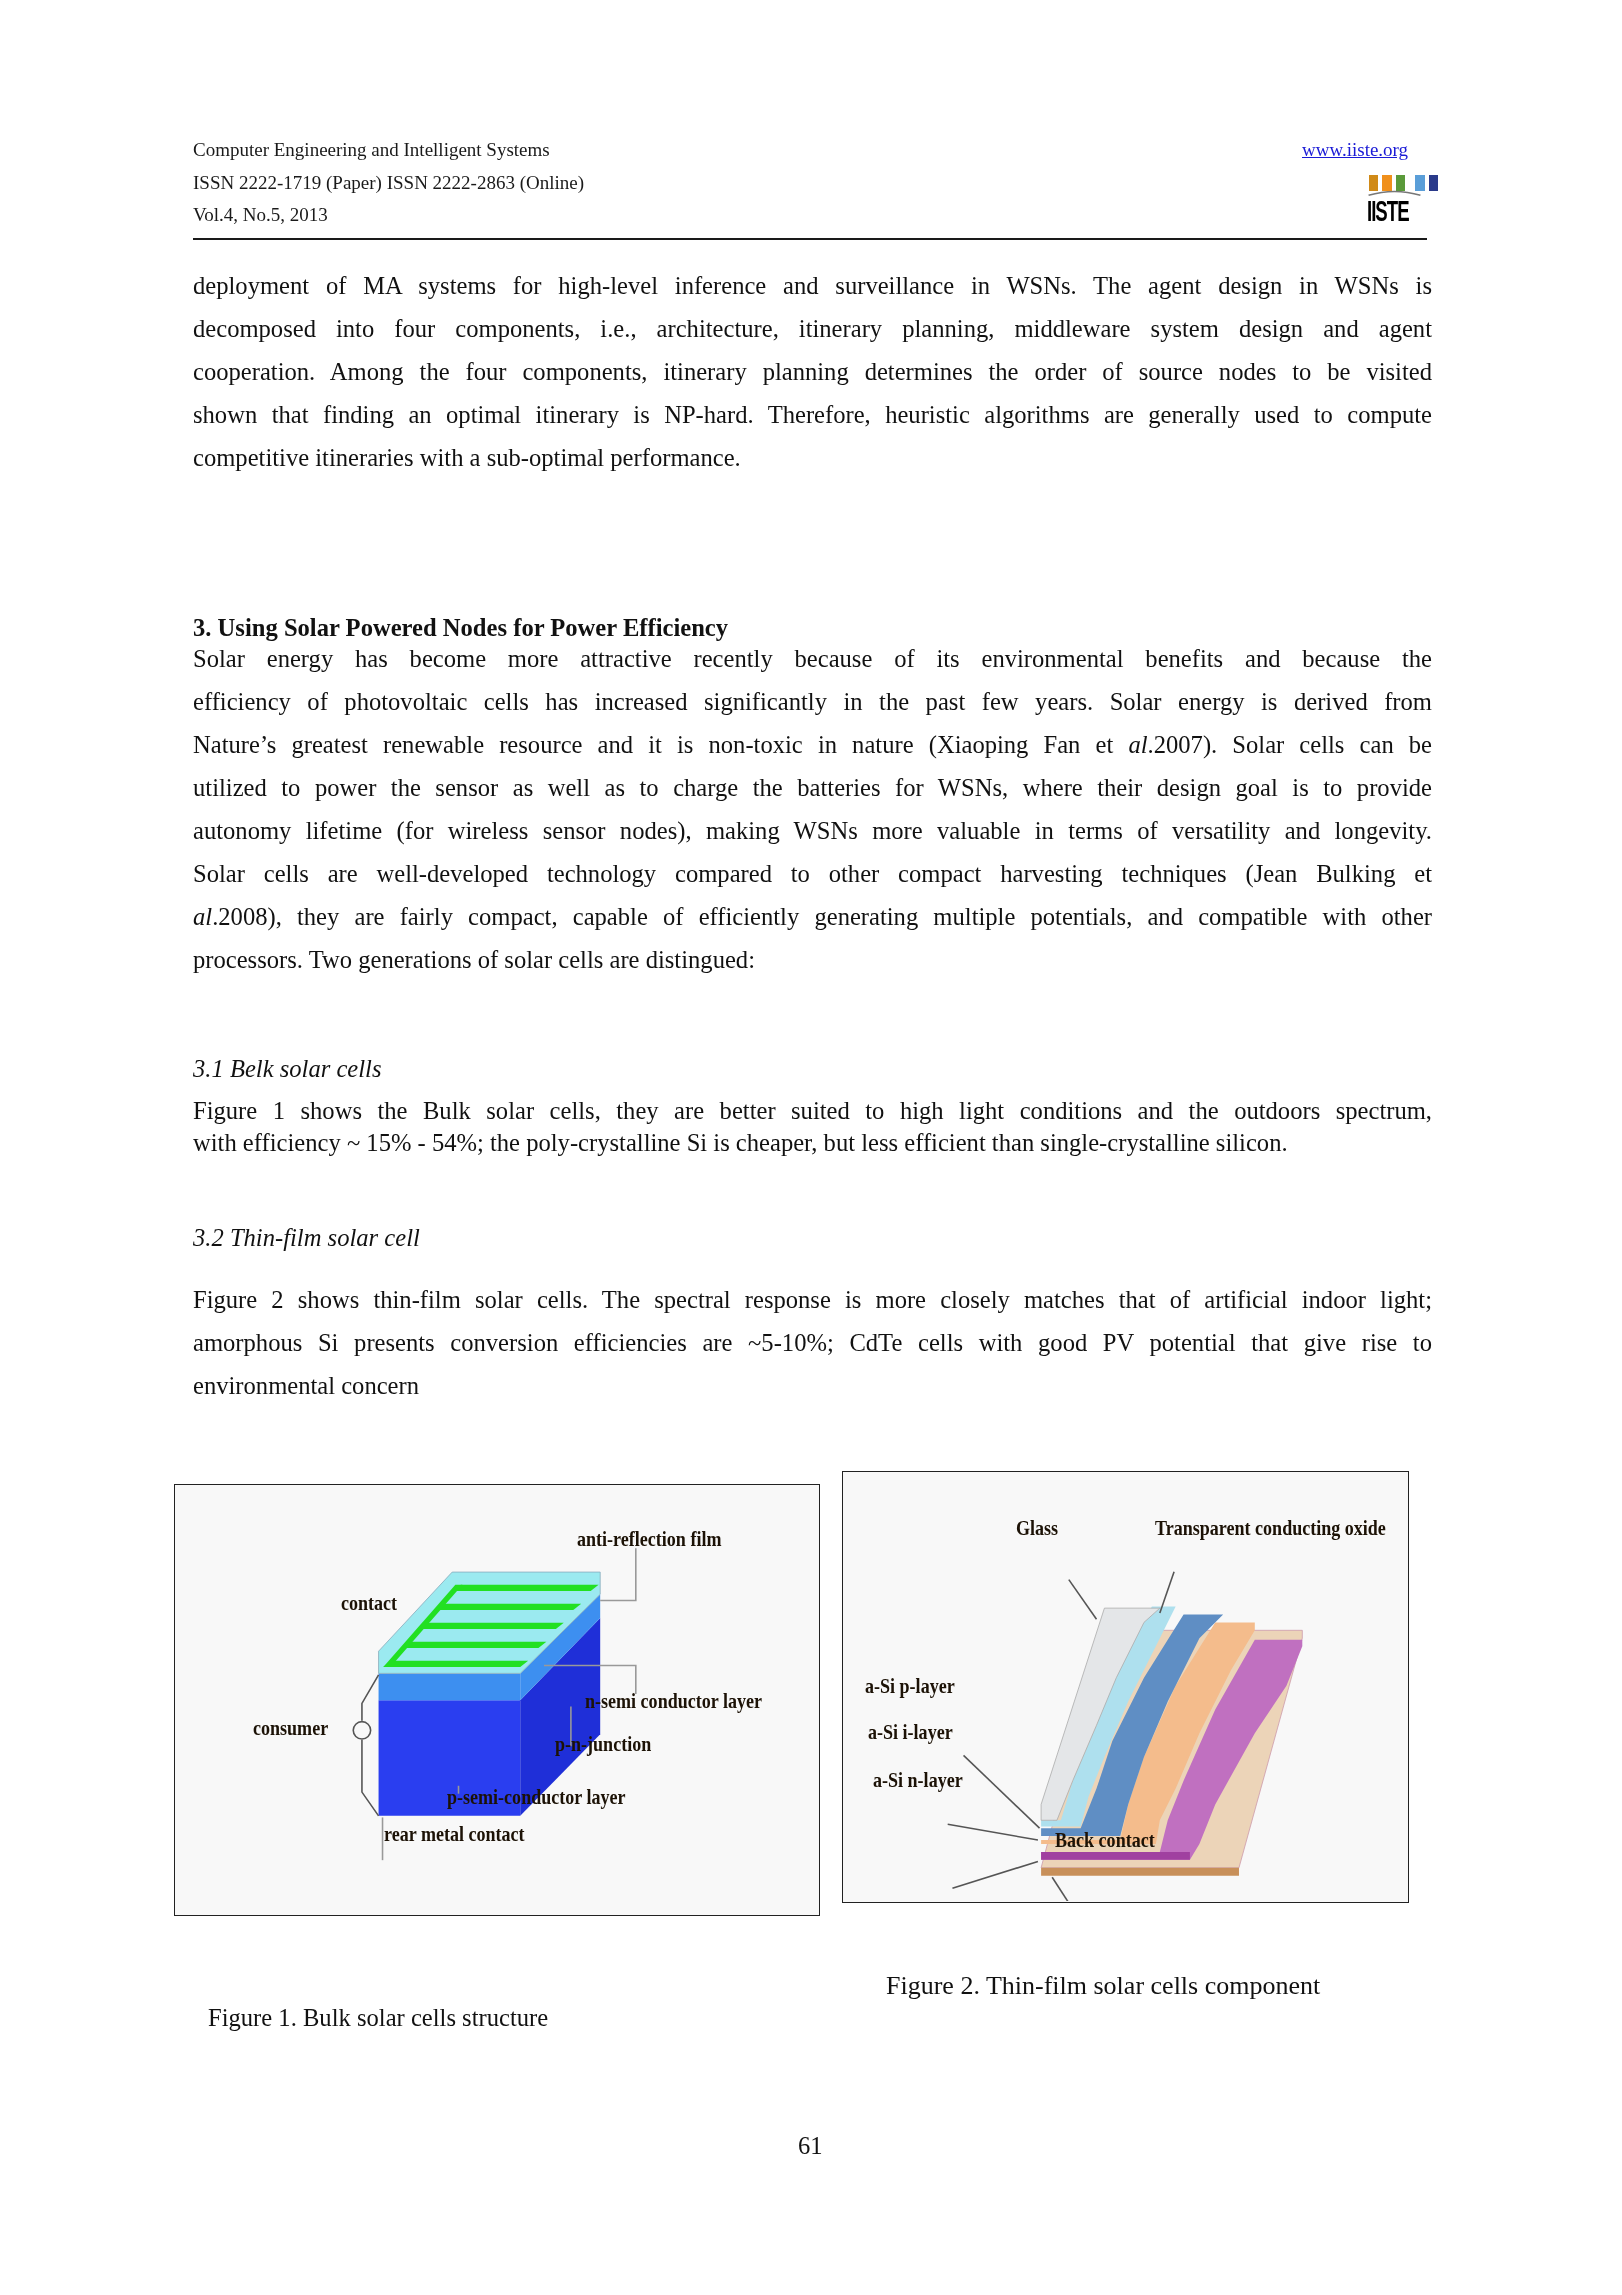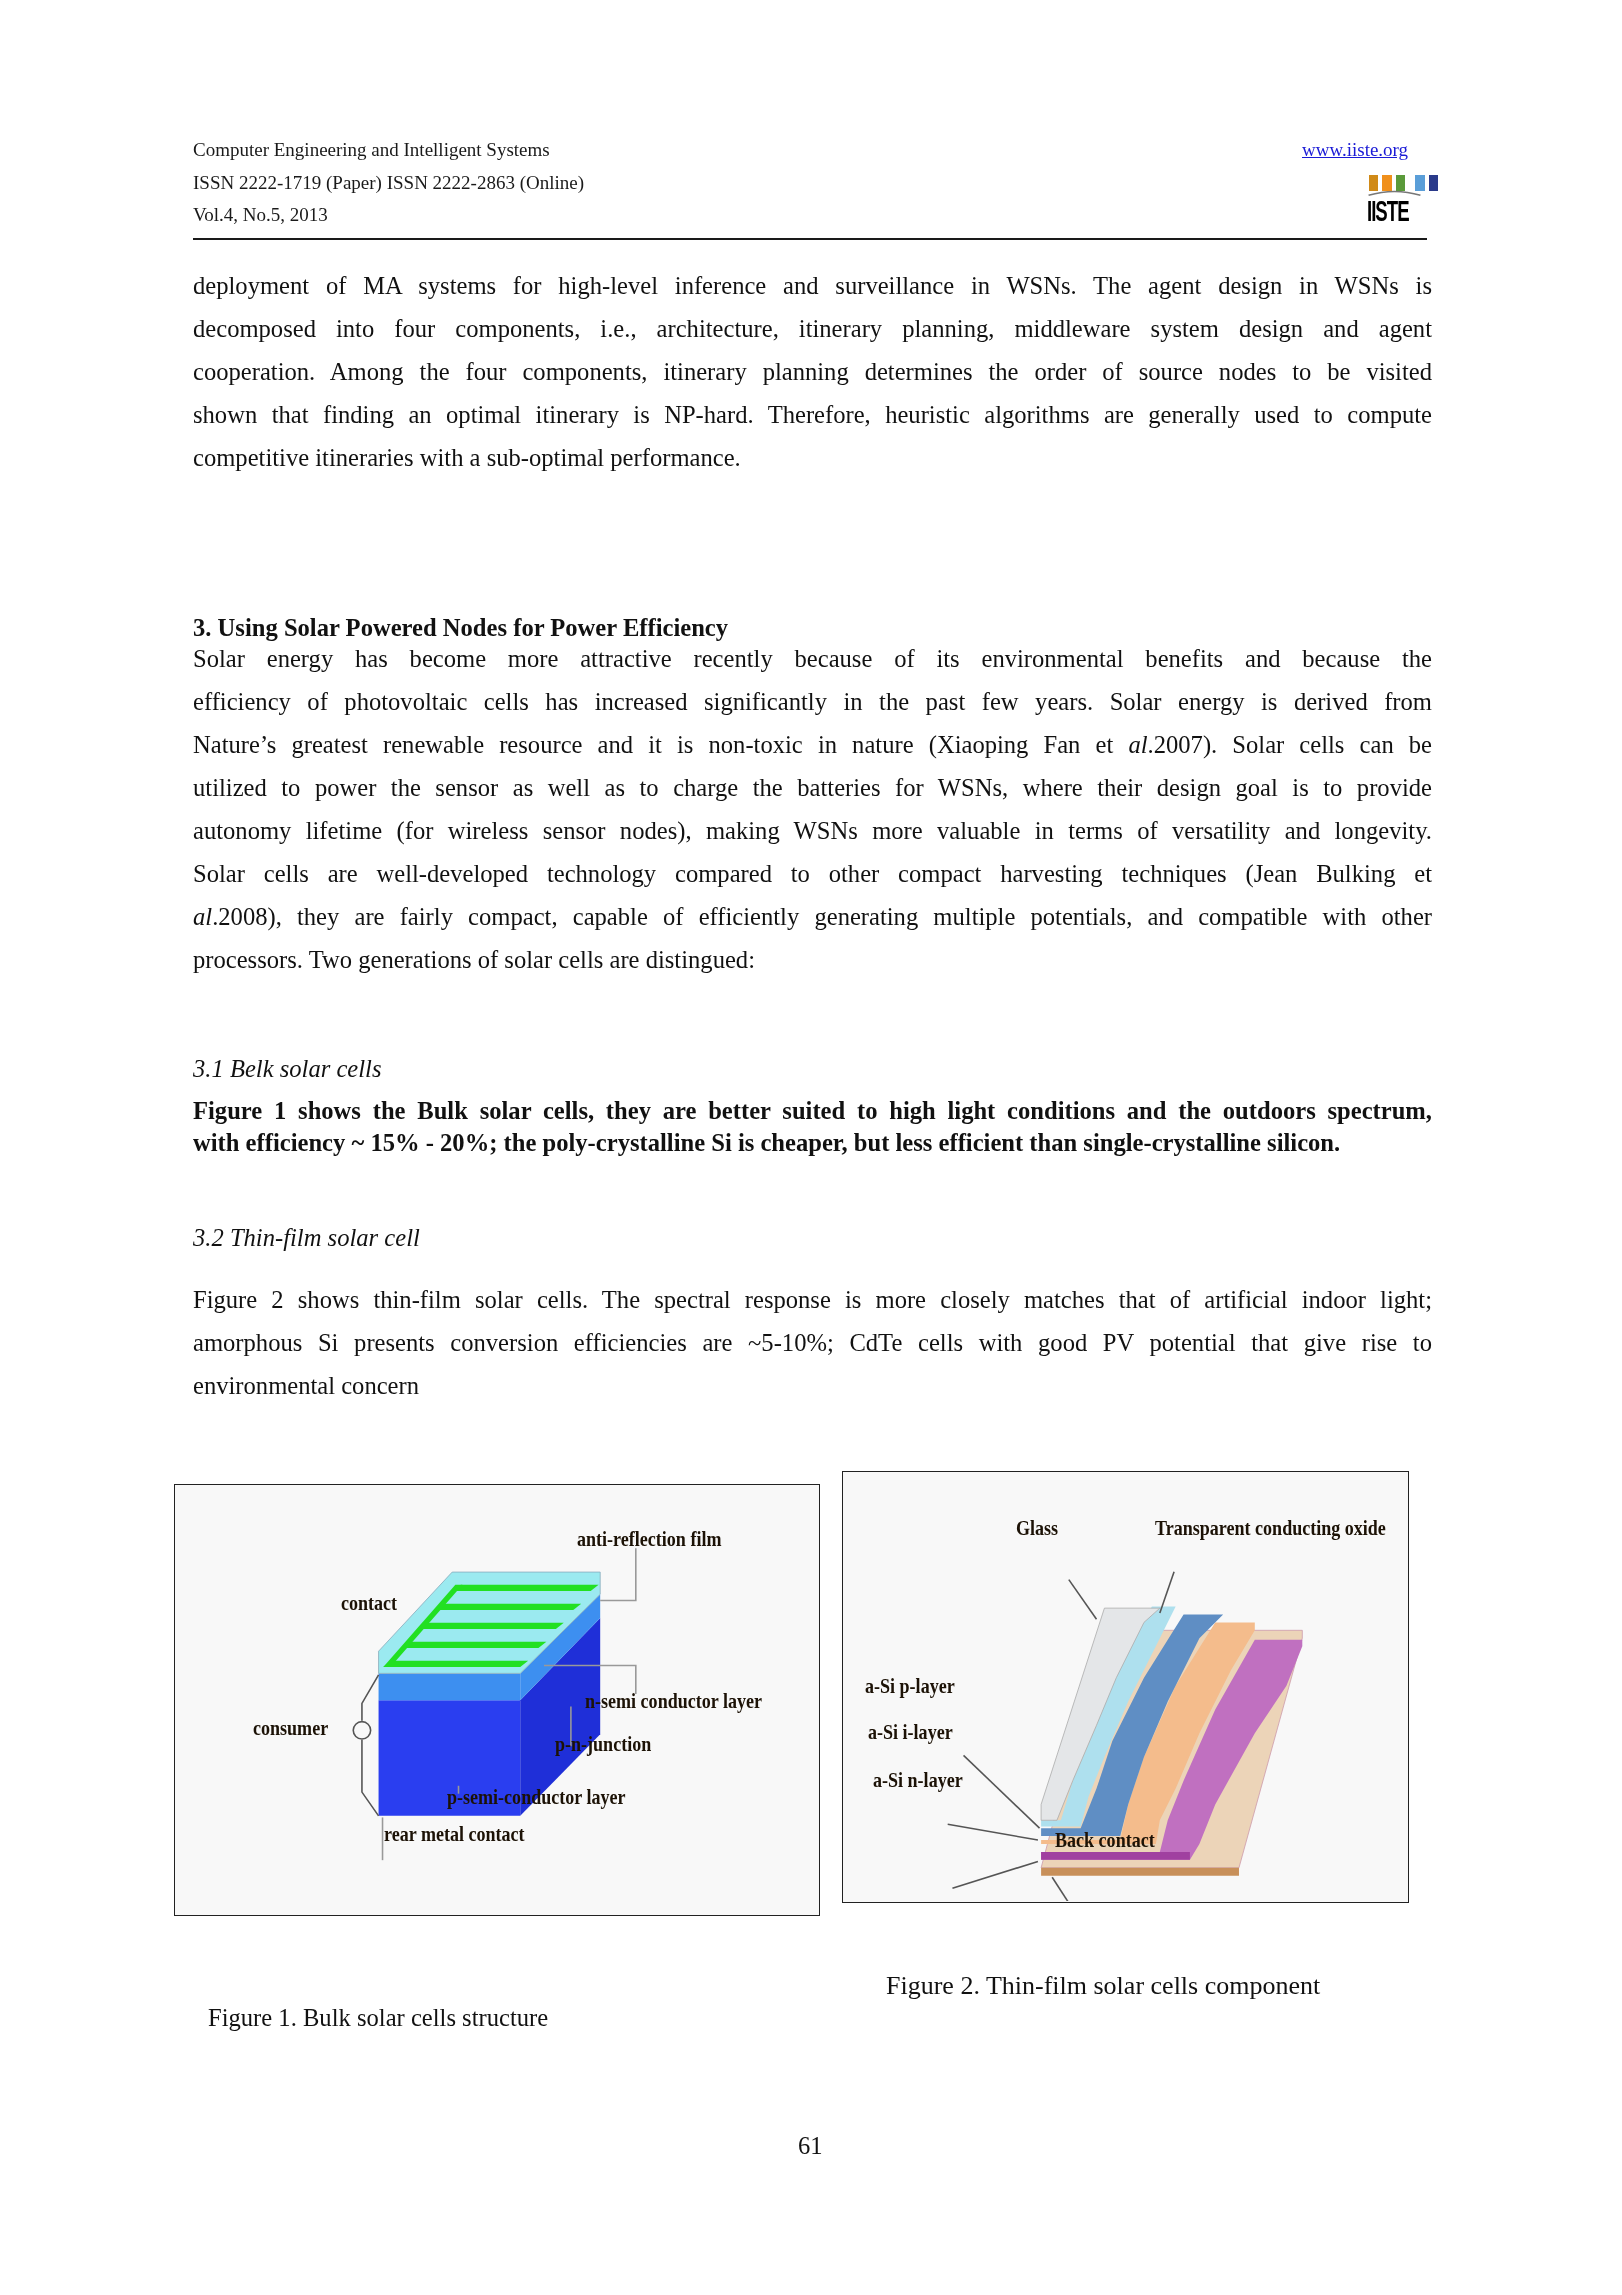--- a/index.html
+++ b/index.html
@@ -4,21 +4,21 @@
 <style>
   html, body { margin: 0; padding: 0; background: #ffffff; }
   body { width: 1622px; height: 2295px; position: relative; overflow: hidden;
          font-family: "Liberation Serif", "DejaVu Serif", serif; color: #111; }
   .abs { position: absolute; }
   .hdr { font-size: 19px; line-height: 22px; white-space: nowrap; color: #1a1a1a; }
   .hdr-link { color: #1a1ad6; text-decoration: underline; }
   .rule { left: 193px; width: 1234px; top: 238px; height: 2.4px; background: #1a1a1a; }
   .body-text { left: 193px; width: 1239px; font-size: 24.6px; text-align: justify; text-align-last: auto; }
   .para { line-height: 43px; }
-  .para.tight { line-height: 32px; font-weight: bold; }
+  .para.tight { line-height: 32px; }
   .h2 { font-weight: bold; font-size: 24.6px; line-height: 32px; white-space: nowrap; margin-top: 33px; }
   .h3 { font-style: italic; font-size: 24.6px; line-height: 32px; white-space: nowrap; }
   .line { display: block; text-align: justify; text-align-last: justify; white-space: nowrap; height: 43px; }
   .para.tight .line { height: 32px; }
   .line.last { text-align-last: left; }
   .line span.it { font-style: italic; }
   .figbox { border: 1.6px solid #222; background: #f8f8f8; box-sizing: border-box; }
   .fig-label { font-family: "Liberation Serif", serif; font-weight: bold; font-size: 22px; color: #1c1206;
                position: absolute; white-space: nowrap; transform: scaleX(0.82); transform-origin: left center; }
   .caption { font-size: 24.6px; white-space: nowrap; line-height: 32px; }
@@ -68,21 +68,21 @@
   <span class="line">utilized to power the sensor as well as to charge the batteries for WSNs, where their design goal is to provide</span>
   <span class="line">autonomy lifetime (for wireless sensor nodes), making WSNs more valuable in terms of versatility and longevity.</span>
   <span class="line">Solar cells are well-developed technology compared to other compact harvesting techniques (Jean Bulking et</span>
   <span class="line"><span class="it">al</span><span>.2008), they are fairly compact, capable of efficiently generating multiple potentials, and compatible with other</span></span>
   <span class="line last">processors. Two generations of solar cells are distingued:</span>
 </div>
 
 <div class="abs h3" style="left:193px; top:1053px;">3.1 Belk solar cells</div>
 <div class="abs body-text para tight" style="top:1095px;">
   <span class="line">Figure 1 shows the Bulk solar cells, they are better suited to high light conditions and the outdoors spectrum,</span>
-  <span class="line last">with efficiency ~ 15% - 20%; the poly-crystalline Si is cheaper, but less efficient than single-crystalline silicon.</span>
+  <span class="line last">with efficiency ~ 15% - 54%; the poly-crystalline Si is cheaper, but less efficient than single-crystalline silicon.</span>
 </div>
 
 <div class="abs h3" style="left:193px; top:1222px;">3.2 Thin-film solar cell</div>
 <div class="abs body-text para" style="top:1278px;">
   <span class="line">Figure 2 shows thin-film solar cells. The spectral response is more closely matches that of artificial indoor light;</span>
   <span class="line">amorphous Si presents conversion efficiencies are ~5-10%; CdTe cells with good PV potential that give rise to</span>
   <span class="line last">environmental concern</span>
 </div>
 
 <div class="abs figbox" style="left:174px; top:1484px; width:646px; height:432px;">

